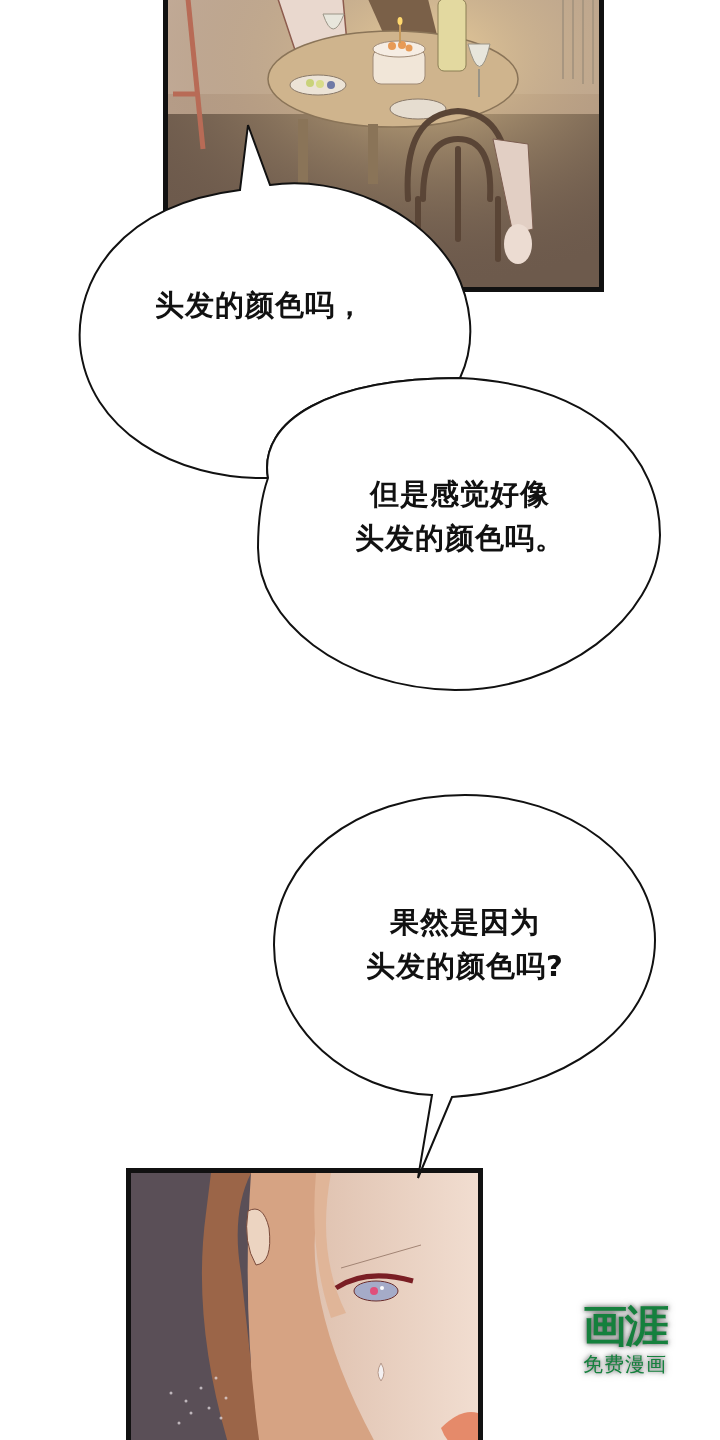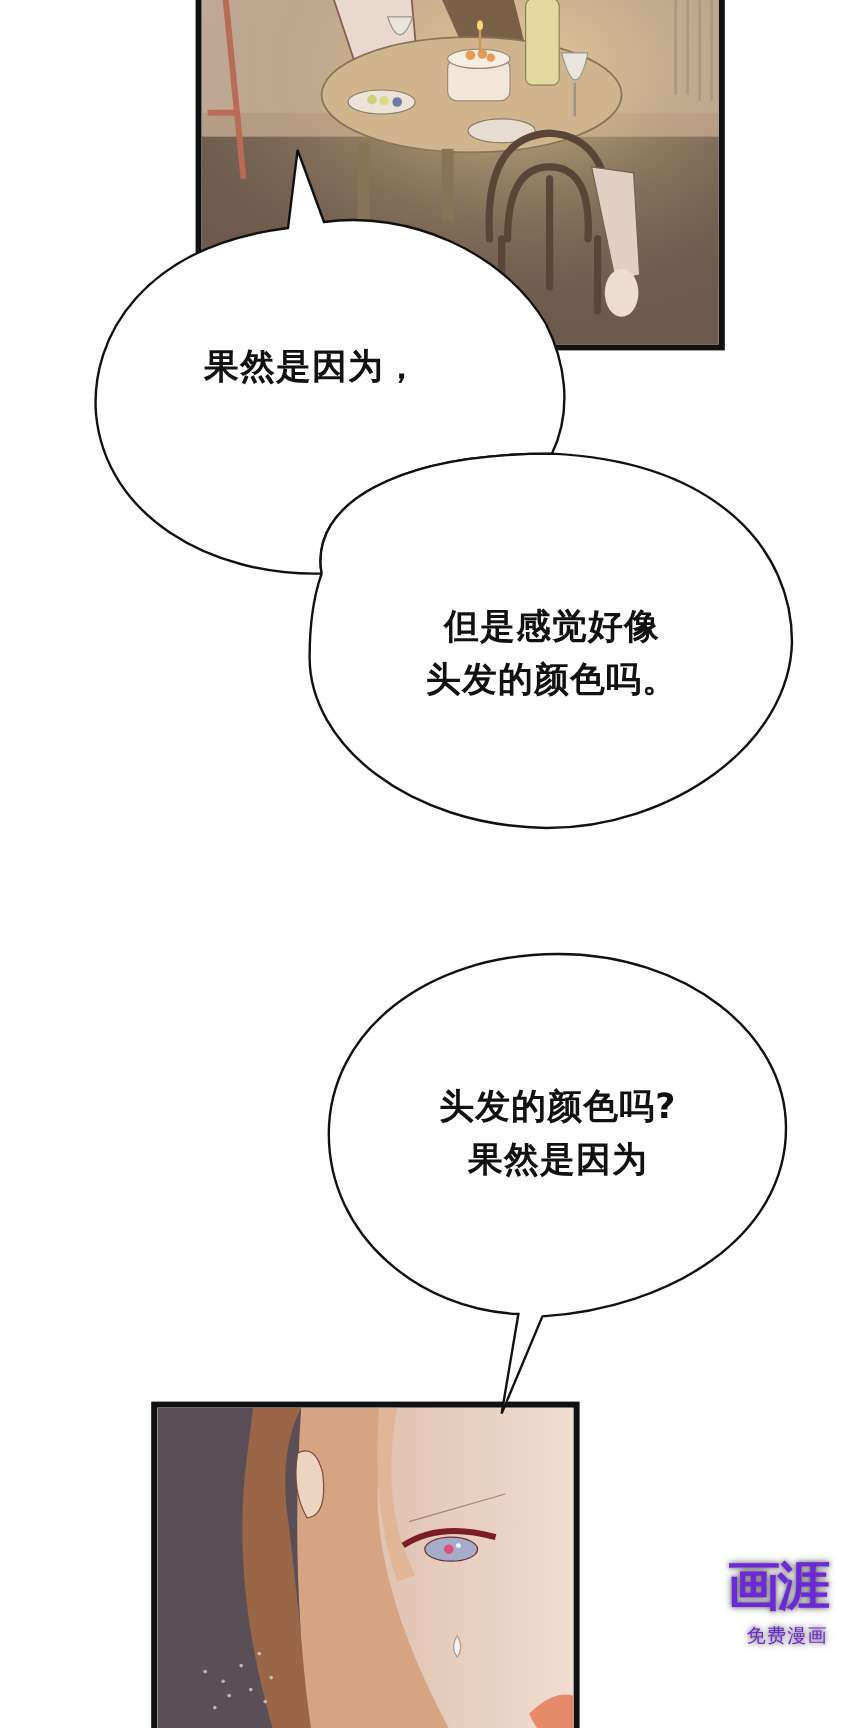--- a/index.html
+++ b/index.html
@@ -6,26 +6,26 @@
   body { width:720px; height:1440px; background:#ffffff; position:relative; overflow:hidden;
          font-family:"DejaVu Sans", "Liberation Sans", sans-serif; }
   .panel { position:absolute; box-sizing:border-box; border:5px solid #111; overflow:hidden; }
   #panel-top { left:163px; top:-6px; width:441px; height:298px; }
   #panel-bottom { left:126px; top:1168px; width:357px; height:290px; }
   .panel svg { display:block; width:100%; height:100%; }
   .bubble-layer { position:absolute; left:0; top:0; width:720px; height:1440px; pointer-events:none; }
   .bubble-text { position:absolute; text-align:center; font-weight:bold; color:#111;
                  font-size:29px; line-height:44px; letter-spacing:1px; white-space:nowrap; }
   #b1-text { left:130px; top:283px; width:260px; }
-  #b2-text { left:300px; top:500px; width:320px; }
+  #b2-text { left:300px; top:472px; width:320px; }
   #b3-text { left:320px; top:900px; width:290px; }
-  .watermark { position:absolute; left:560px; top:1300px; width:130px; text-align:right; color:#6d28d9;
-               text-shadow:0 0 4px rgba(0,0,0,0.55), 0 0 8px rgba(0,0,0,0.35);font-family:Liberation Mono, monospace; }
+  .watermark { position:absolute; left:560px; top:1300px; width:130px; text-align:center; color:#15803d;
+               text-shadow:0 0 4px rgba(0,0,0,0.55), 0 0 8px rgba(0,0,0,0.35); }
   .wm-logo { font-size:44px; font-weight:bold; line-height:52px; letter-spacing:-2px; }
-  .wm-sub { font-size:16px; line-height:24px; letter-spacing:1px; }
+  .wm-sub { font-size:20px; line-height:24px; letter-spacing:1px; }
 </style>
 </head>
 <body>
 
 <div class="panel" id="panel-top">
   <svg viewBox="0 0 431 288" preserveAspectRatio="none">
     <defs>
       <radialGradient id="glow" cx="0.6" cy="0.2" r="0.8">
         <stop offset="0" stop-color="#f0d39a" stop-opacity="0.85"></stop>
         <stop offset="1" stop-color="#6d5a4c" stop-opacity="0"></stop>
@@ -145,27 +145,27 @@
            C258 520 262 495 268 478 Z" fill="#ffffff" stroke="#111" stroke-width="2"></path>
 
   <path d="M432 1095 L418 1178 L452 1097
            C560 1090 655 1030 655 940
            C655 860 570 795 465 795
            C355 795 274 860 274 945
            C274 1030 350 1092 432 1095 Z" fill="#ffffff" stroke="#111" stroke-width="2"></path>
 </svg>
 
 <div class="bubble-text" id="b1-text">
-  <div>果然是因为，</div>
+  <div>头发的颜色吗，</div>
 </div>
 <div class="bubble-text" id="b2-text">
   <div>但是感觉好像</div>
   <div>头发的颜色吗。</div>
 </div>
 <div class="bubble-text" id="b3-text">
+  <div>果然是因为</div>
   <div>头发的颜色吗?</div>
-  <div>果然是因为</div>
 </div>
 
 <div class="watermark">
   <div class="wm-logo">画涯</div>
   <div class="wm-sub">免费漫画</div>
 </div>
 
 </body></html>

